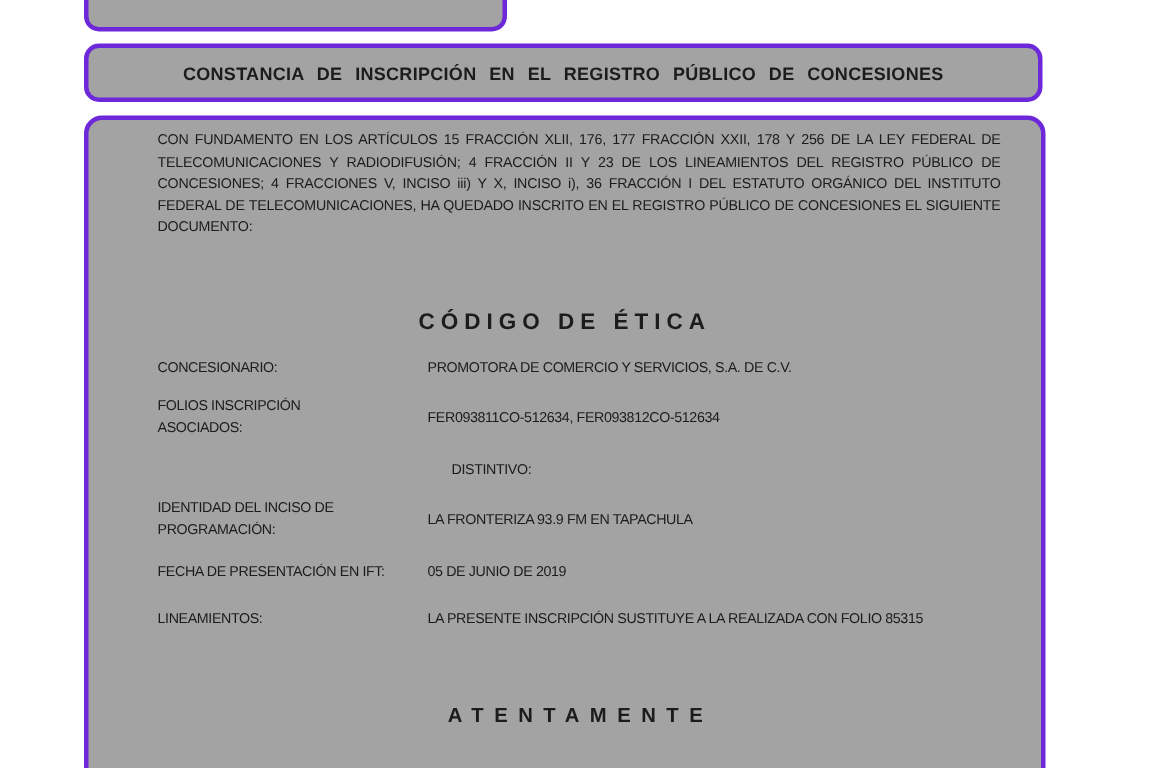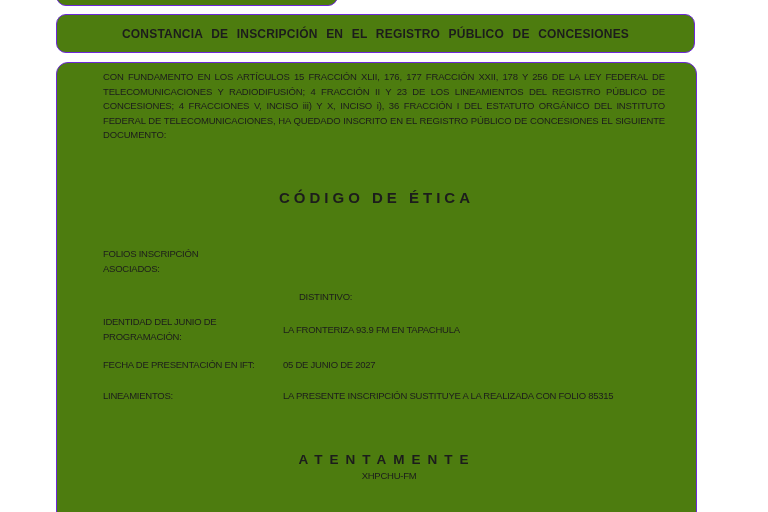--- a/index.html
+++ b/index.html
@@ -10,24 +10,25 @@
     font-family: "Liberation Sans", sans-serif;
     color: #1c1c1c;
   }
   .page {
     position: relative;
     width: 768px; height: 512px;
     background: #ffffff;
     overflow: hidden;
   }
   .panel {
-    background: #4d7c0f;
-    border: 1px solid #6d28d9;
+    background: #a3a3a3;
+    border: 3px solid #6d28d9;
     border-radius: 10px;
     position: absolute;
+    margin-top: 15px;
   }
   .box-top-partial {
     left: 56px; top: -30px;
     width: 282px; height: 36px;
   }
   .box-title {
     left: 56px; top: 14px;
     width: 639px; height: 39px;
     display: flex; align-items: center; justify-content: center;
   }
@@ -92,40 +93,44 @@
   <div class="panel box-title">
     <span class="title-text">CONSTANCIA DE INSCRIPCIÓN EN EL REGISTRO PÚBLICO DE CONCESIONES</span>
   </div>
 
   <div class="panel box-content">
 
     <p class="intro">CON FUNDAMENTO EN LOS ARTÍCULOS 15 FRACCIÓN XLII, 176, 177 FRACCIÓN XXII, 178 Y 256 DE LA LEY FEDERAL DE TELECOMUNICACIONES Y RADIODIFUSIÓN; 4 FRACCIÓN II Y 23 DE LOS LINEAMIENTOS DEL REGISTRO PÚBLICO DE CONCESIONES; 4 FRACCIONES V, INCISO iii) Y X, INCISO i), 36 FRACCIÓN I DEL ESTATUTO ORGÁNICO DEL INSTITUTO FEDERAL DE TELECOMUNICACIONES, HA QUEDADO INSCRITO EN EL REGISTRO PÚBLICO DE CONCESIONES EL SIGUIENTE DOCUMENTO:</p>
 
     <div class="doc-heading">CÓDIGO DE ÉTICA</div>
 
+    <div class="field-row row-0">
+      <span class="field-label">CONCESIONARIO:</span>
+      <span class="field-value">PROMOTORA DE COMERCIO Y SERVICIOS, S.A. DE C.V.</span>
+    </div>
 
     <div class="field-row row-1">
       <span class="field-label">FOLIOS INSCRIPCIÓN
 ASOCIADOS:</span>
+      <span class="field-value">FER093811CO-512634, FER093812CO-512634</span>
     </div>
 
     <div class="field-row row-2">
       <span class="field-label">DISTINTIVO:</span>
-      <span class="field-value">XHPCHU-FM</span>
     </div>
 
     <div class="field-row row-3">
-      <span class="field-label">IDENTIDAD DEL JUNIO DE
+      <span class="field-label">IDENTIDAD DEL INCISO DE
 PROGRAMACIÓN:</span>
       <span class="field-value">LA FRONTERIZA 93.9 FM EN TAPACHULA</span>
     </div>
 
     <div class="field-row row-4">
       <span class="field-label">FECHA DE PRESENTACIÓN EN IFT:</span>
-      <span class="field-value">05 DE JUNIO DE 2027</span>
+      <span class="field-value">05 DE JUNIO DE 2019</span>
     </div>
 
     <div class="field-row row-5">
       <span class="field-label">LINEAMIENTOS:</span>
       <span class="field-value">LA PRESENTE INSCRIPCIÓN SUSTITUYE A LA REALIZADA CON FOLIO 85315</span>
     </div>
 
     <div class="closing">ATENTAMENTE</div>
 
   </div>

